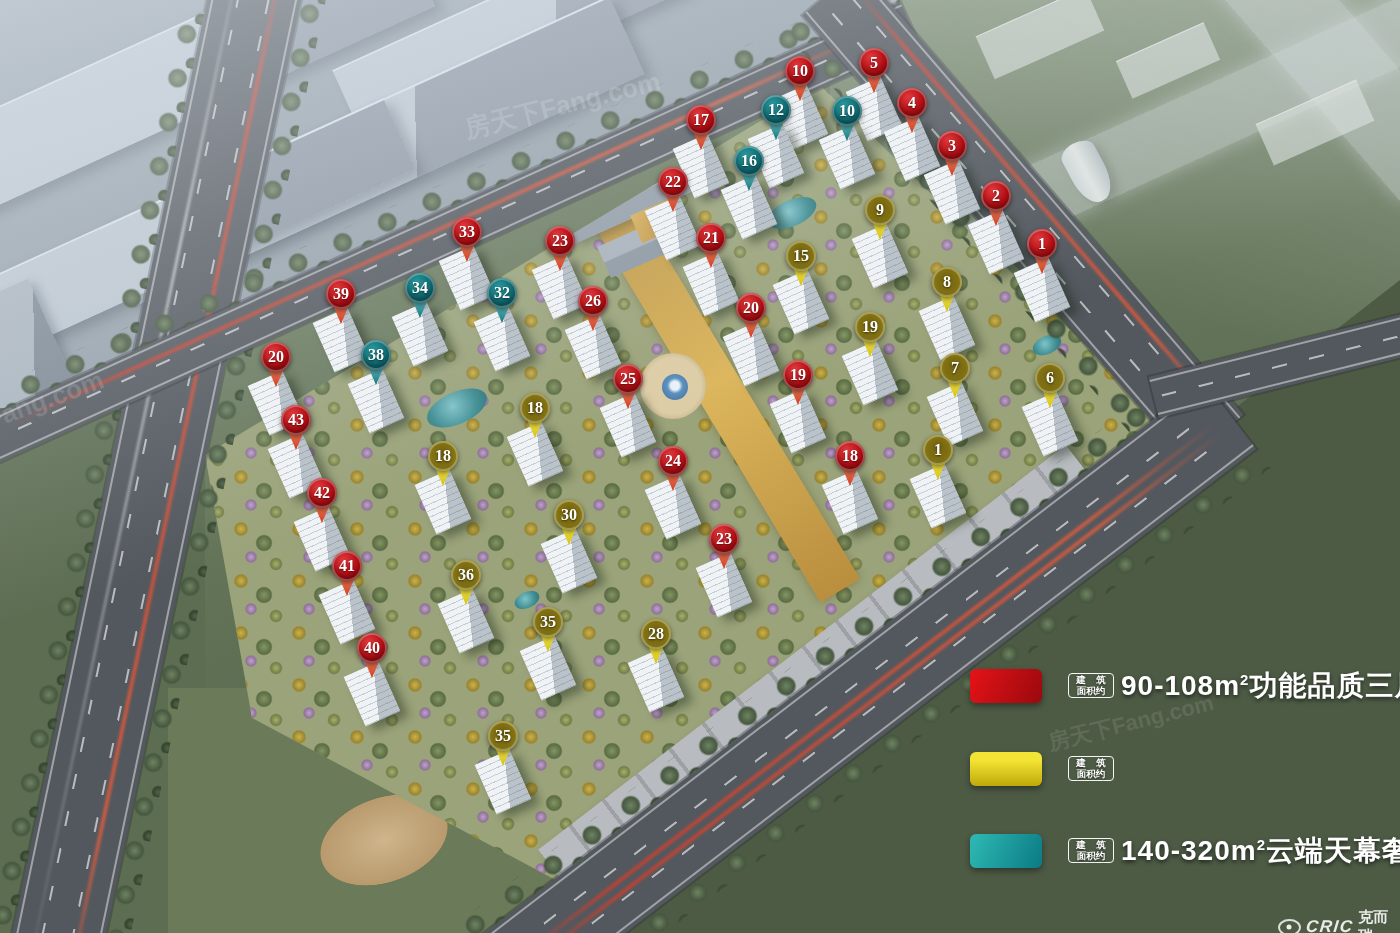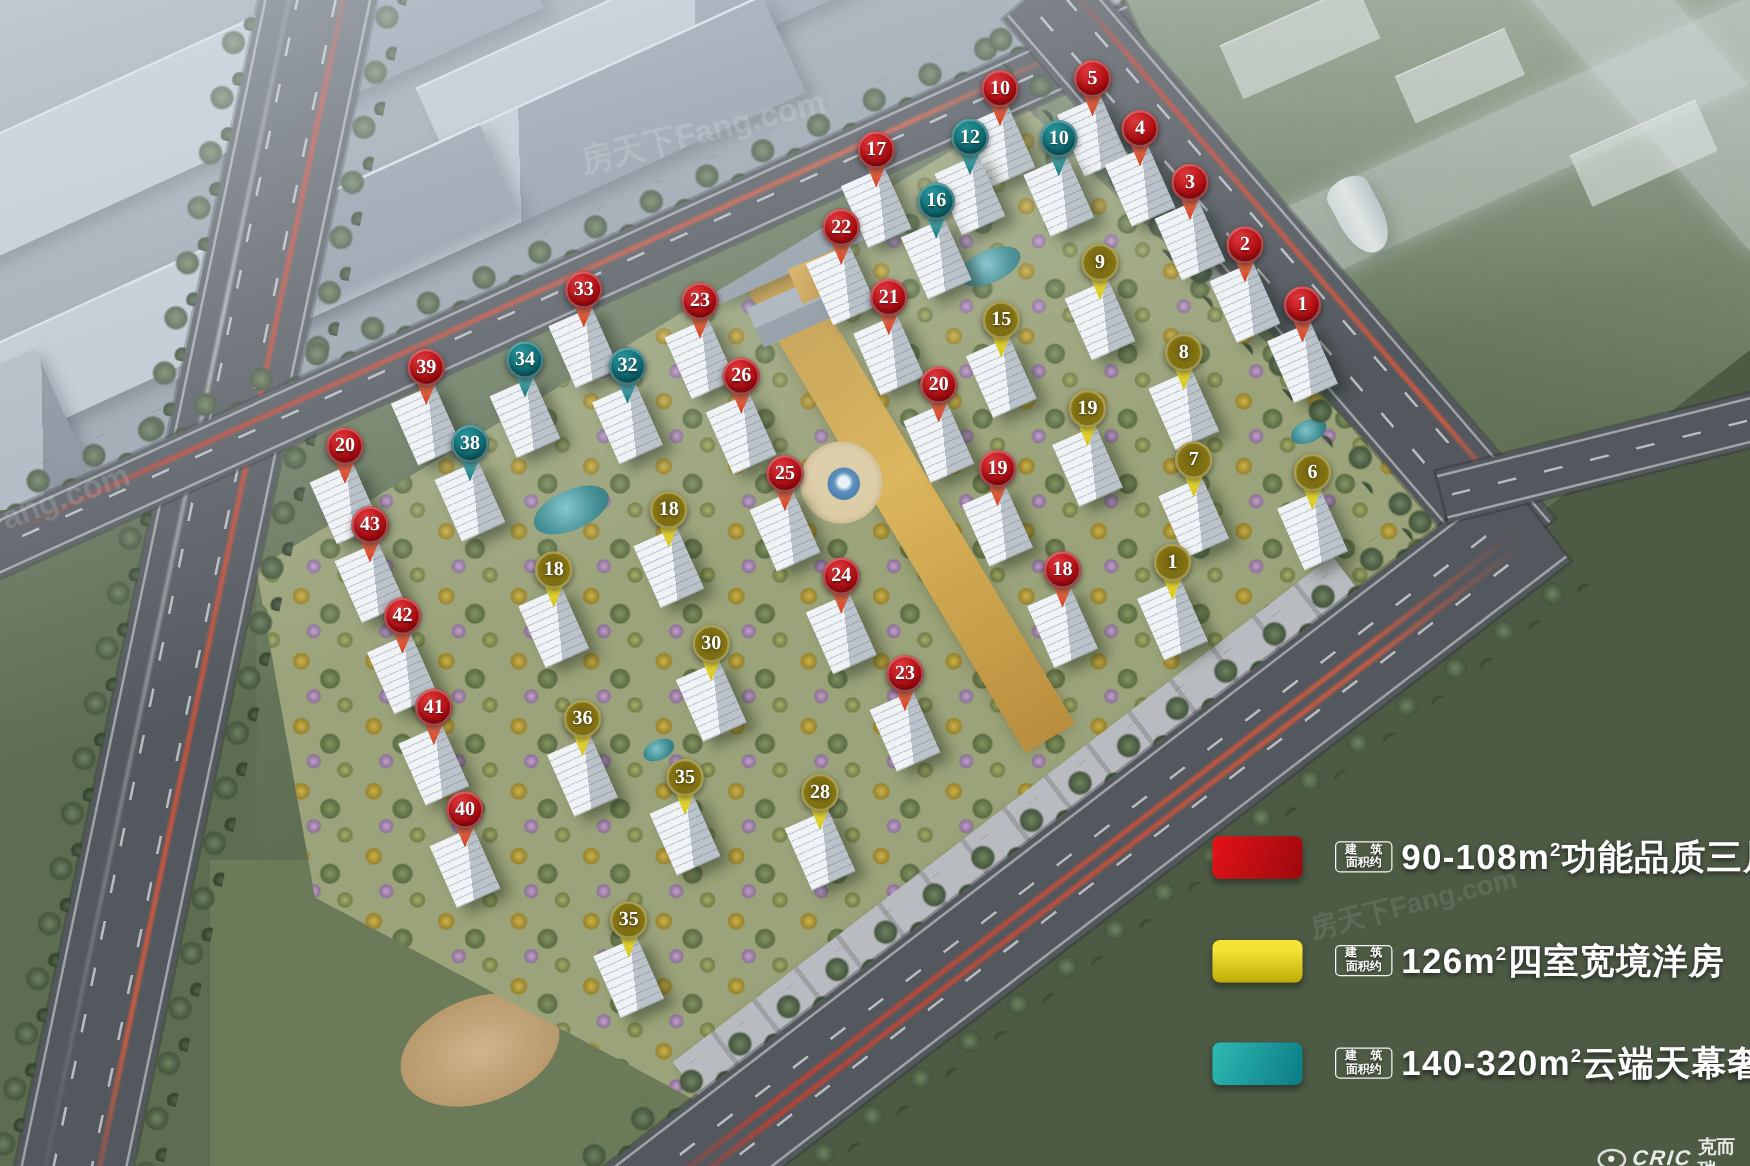--- a/index.html
+++ b/index.html
@@ -536,23 +536,20 @@
       <div class="lg-text">
         <span>90-108m</span><sup>2</sup><span>功能品质三居</span>
       </div>
     </div>
     <div class="lg-row" style="top:751px;">
       <div class="sw sw-yellow"></div>
       <div class="lg-badge">
         <span>建 筑</span>
           <span>面积约</span>
       </div>
-      <div class="lg-text">
-        <span>126m</span><sup>2</sup><span>四室宽境洋房</span>
-      </div>
     </div>
     <div class="lg-row" style="top:833px;">
       <div class="sw sw-teal"></div>
       <div class="lg-badge">
         <span>建 筑</span>
           <span>面积约</span>
       </div>
       <div class="lg-text">
         <span>140-320m</span><sup>2</sup><span>云端天幕奢宅</span>
       </div>

